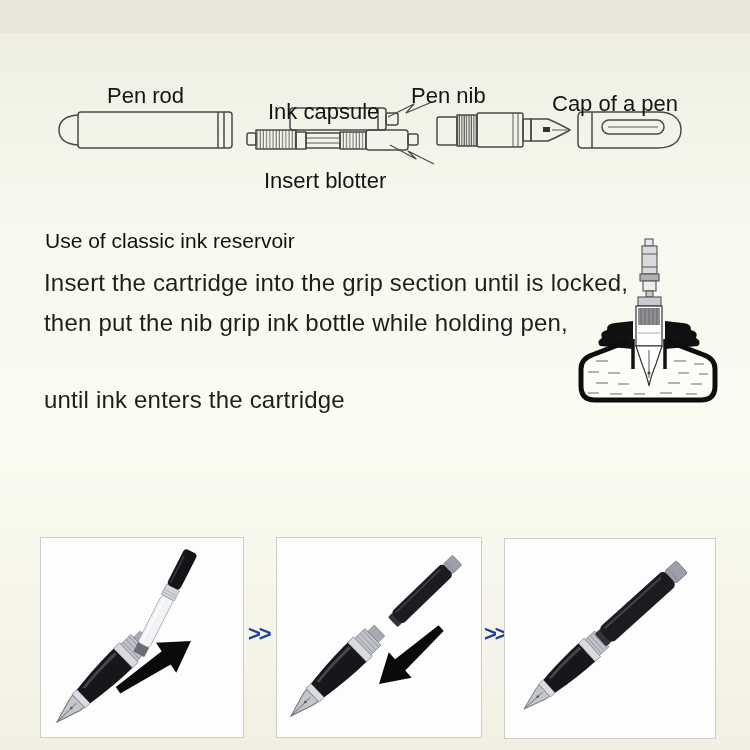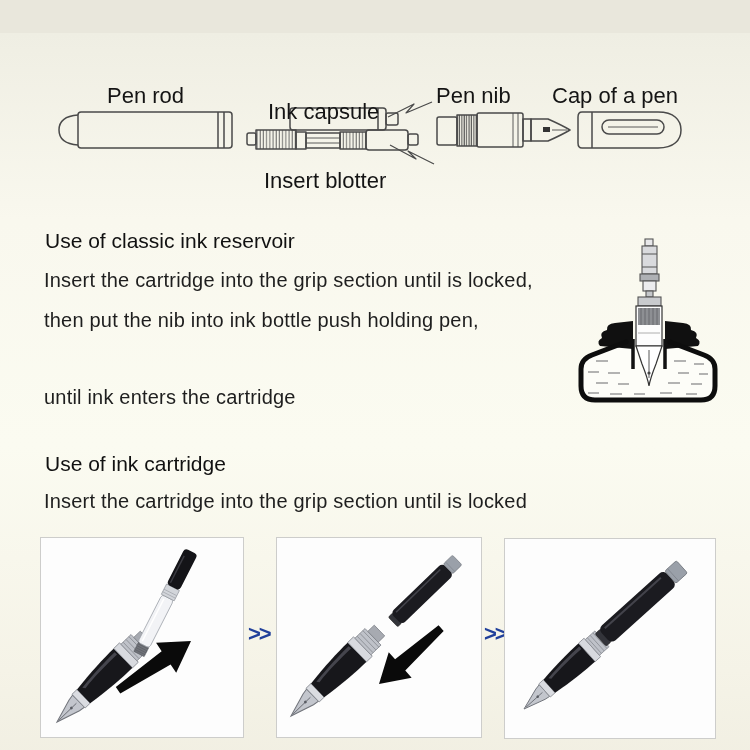--- a/index.html
+++ b/index.html
@@ -6,21 +6,21 @@
   body{font-family:"Liberation Sans", sans-serif; background:#e9e7dc;}
   #page{
     position:relative; width:750px; height:750px; overflow:hidden;
     background:linear-gradient(180deg,#efeee3 0%, #f9f8ee 25%, #fbfbf1 55%, #f5f3e7 85%, #f0eee1 100%);
     color:#1c1c1c;
     margin-top:33px;
   }
   .abs{position:absolute;}
   .part-label{font-size:22px; color:#141414; white-space:nowrap;}
   .section-heading{font-size:21px; font-weight:normal; color:#111; white-space:nowrap;}
-  .body-line{font-size:20px; color:#1e1e1e; white-space:nowrap; letter-spacing:0.2px;}
+  .body-line{font-size:24px; color:#1e1e1e; white-space:nowrap; letter-spacing:0.2px;}
   .photo-box{
     position:absolute; background:#fdfdfd; border:1px solid #cdcdcb;
     box-sizing:border-box;
   }
   .chevron{
     position:absolute; font-size:22px; font-weight:bold; color:#21409b;
     letter-spacing:-2px; white-space:nowrap;
   }
   svg{display:block;}
 </style>
@@ -118,27 +118,27 @@
         <path d="M582 79 H658 C674 79 681 87 681 97 C681 107 674 115 658 115 H582 C579 115 578 113 578 110 V84 C578 81 579 79 582 79 Z"></path>
         <path d="M592 79 V115"></path>
         <rect x="602" y="87" width="62" height="14" rx="7"></rect>
         <path d="M608 94 H658" stroke-width="0.9"></path>
       </g>
     </g>
   </svg>
 
   <div class="abs part-label" style="left:107px; top:50px">Pen rod</div>
   <div class="abs part-label" style="left:268px; top:66px">Ink capsule</div>
-  <div class="abs part-label" style="left:436px; top:50px">Pen nib</div>
-  <div class="abs part-label" style="left:552px; top:50px">Cap of a pen</div>
+  <div class="abs part-label" style="left:411px; top:50px">Pen nib</div>
+  <div class="abs part-label" style="left:552px; top:58px">Cap of a pen</div>
   <div class="abs part-label" style="left:264px; top:135px">Insert blotter</div>
 
   <div class="abs section-heading" style="left:45px; top:196px">Use of classic ink reservoir</div>
   <div class="abs body-line" style="left:44px; top:236px">Insert the cartridge into the grip section until is locked,</div>
-  <div class="abs body-line" style="left:44px; top:276px">then put the nib into ink bottle push holding pen,</div>
+  <div class="abs body-line" style="left:44px; top:276px">then put the nib grip ink bottle while holding pen,</div>
   <div class="abs body-line" style="left:44px; top:353px">until ink enters the cartridge</div>
 
   <svg class="abs" style="left:565px; top:198px" width="170" height="190" viewBox="565 198 170 190">
 
     <path d="M626 309 L592 322 Q581 326 581 336 L581 353 Q581 367 595 367 L701 367 Q715 367 715 353 L715 336 Q715 326 704 322 L670 309 Z" fill="#fdfdf8" stroke="none"></path>
 
     <path d="M596 328 h12 M674 328 h12 M694 331 h10
              M588 339 h11 M608 340 h12 M678 340 h11 M699 341 h9
              M596 350 h12 M618 351 h11 M668 350 h12 M691 351 h11
              M588 360 h11 M610 361 h12 M634 361 h11 M660 360 h12 M686 361 h11" stroke="#9b9b9b" stroke-width="1.4" fill="none"></path>
@@ -161,22 +161,20 @@
       <path d="M649 317 V345" stroke="#444" stroke-width="0.9" fill="none"></path>
       <circle cx="649" cy="340" r="1.6" fill="#444" stroke="none"></circle>
     </g>
 
     <path d="M633 288 L615 290 Q606 291 607 297 Q599 299 602 305 Q596 308 600 313 L633 316 Z" fill="#101010"></path>
     <path d="M665 288 L683 290 Q692 291 691 297 Q699 299 696 305 Q702 308 698 313 L665 316 Z" fill="#101010"></path>
 
     <path d="M626 309 L592 322 Q581 326 581 336 L581 353 Q581 367 595 367 L701 367 Q715 367 715 353 L715 336 Q715 326 704 322 L670 309" fill="none" stroke="#0d0d0d" stroke-width="5" stroke-linejoin="round" stroke-linecap="round"></path>
   </svg>
 
-  <div class="abs section-heading" style="left:45px; top:419px">Use of ink cartridge</div>
-  <div class="abs body-line" style="left:44px; top:457px">Insert the cartridge into the grip section until is locked</div>
 
   <div class="photo-box" style="left:40px; top:504px; width:204px; height:201px">
     <svg width="202" height="199" viewBox="0 0 202 199">
       <g transform="translate(16,184) rotate(-44)">
           <use href="#g-grip"></use>
         </g>
       <g transform="translate(98,116) rotate(-63) scale(0.72)">
           <use href="#g-converter"></use>
         </g>
       <g transform="translate(150,103) rotate(-34)">

